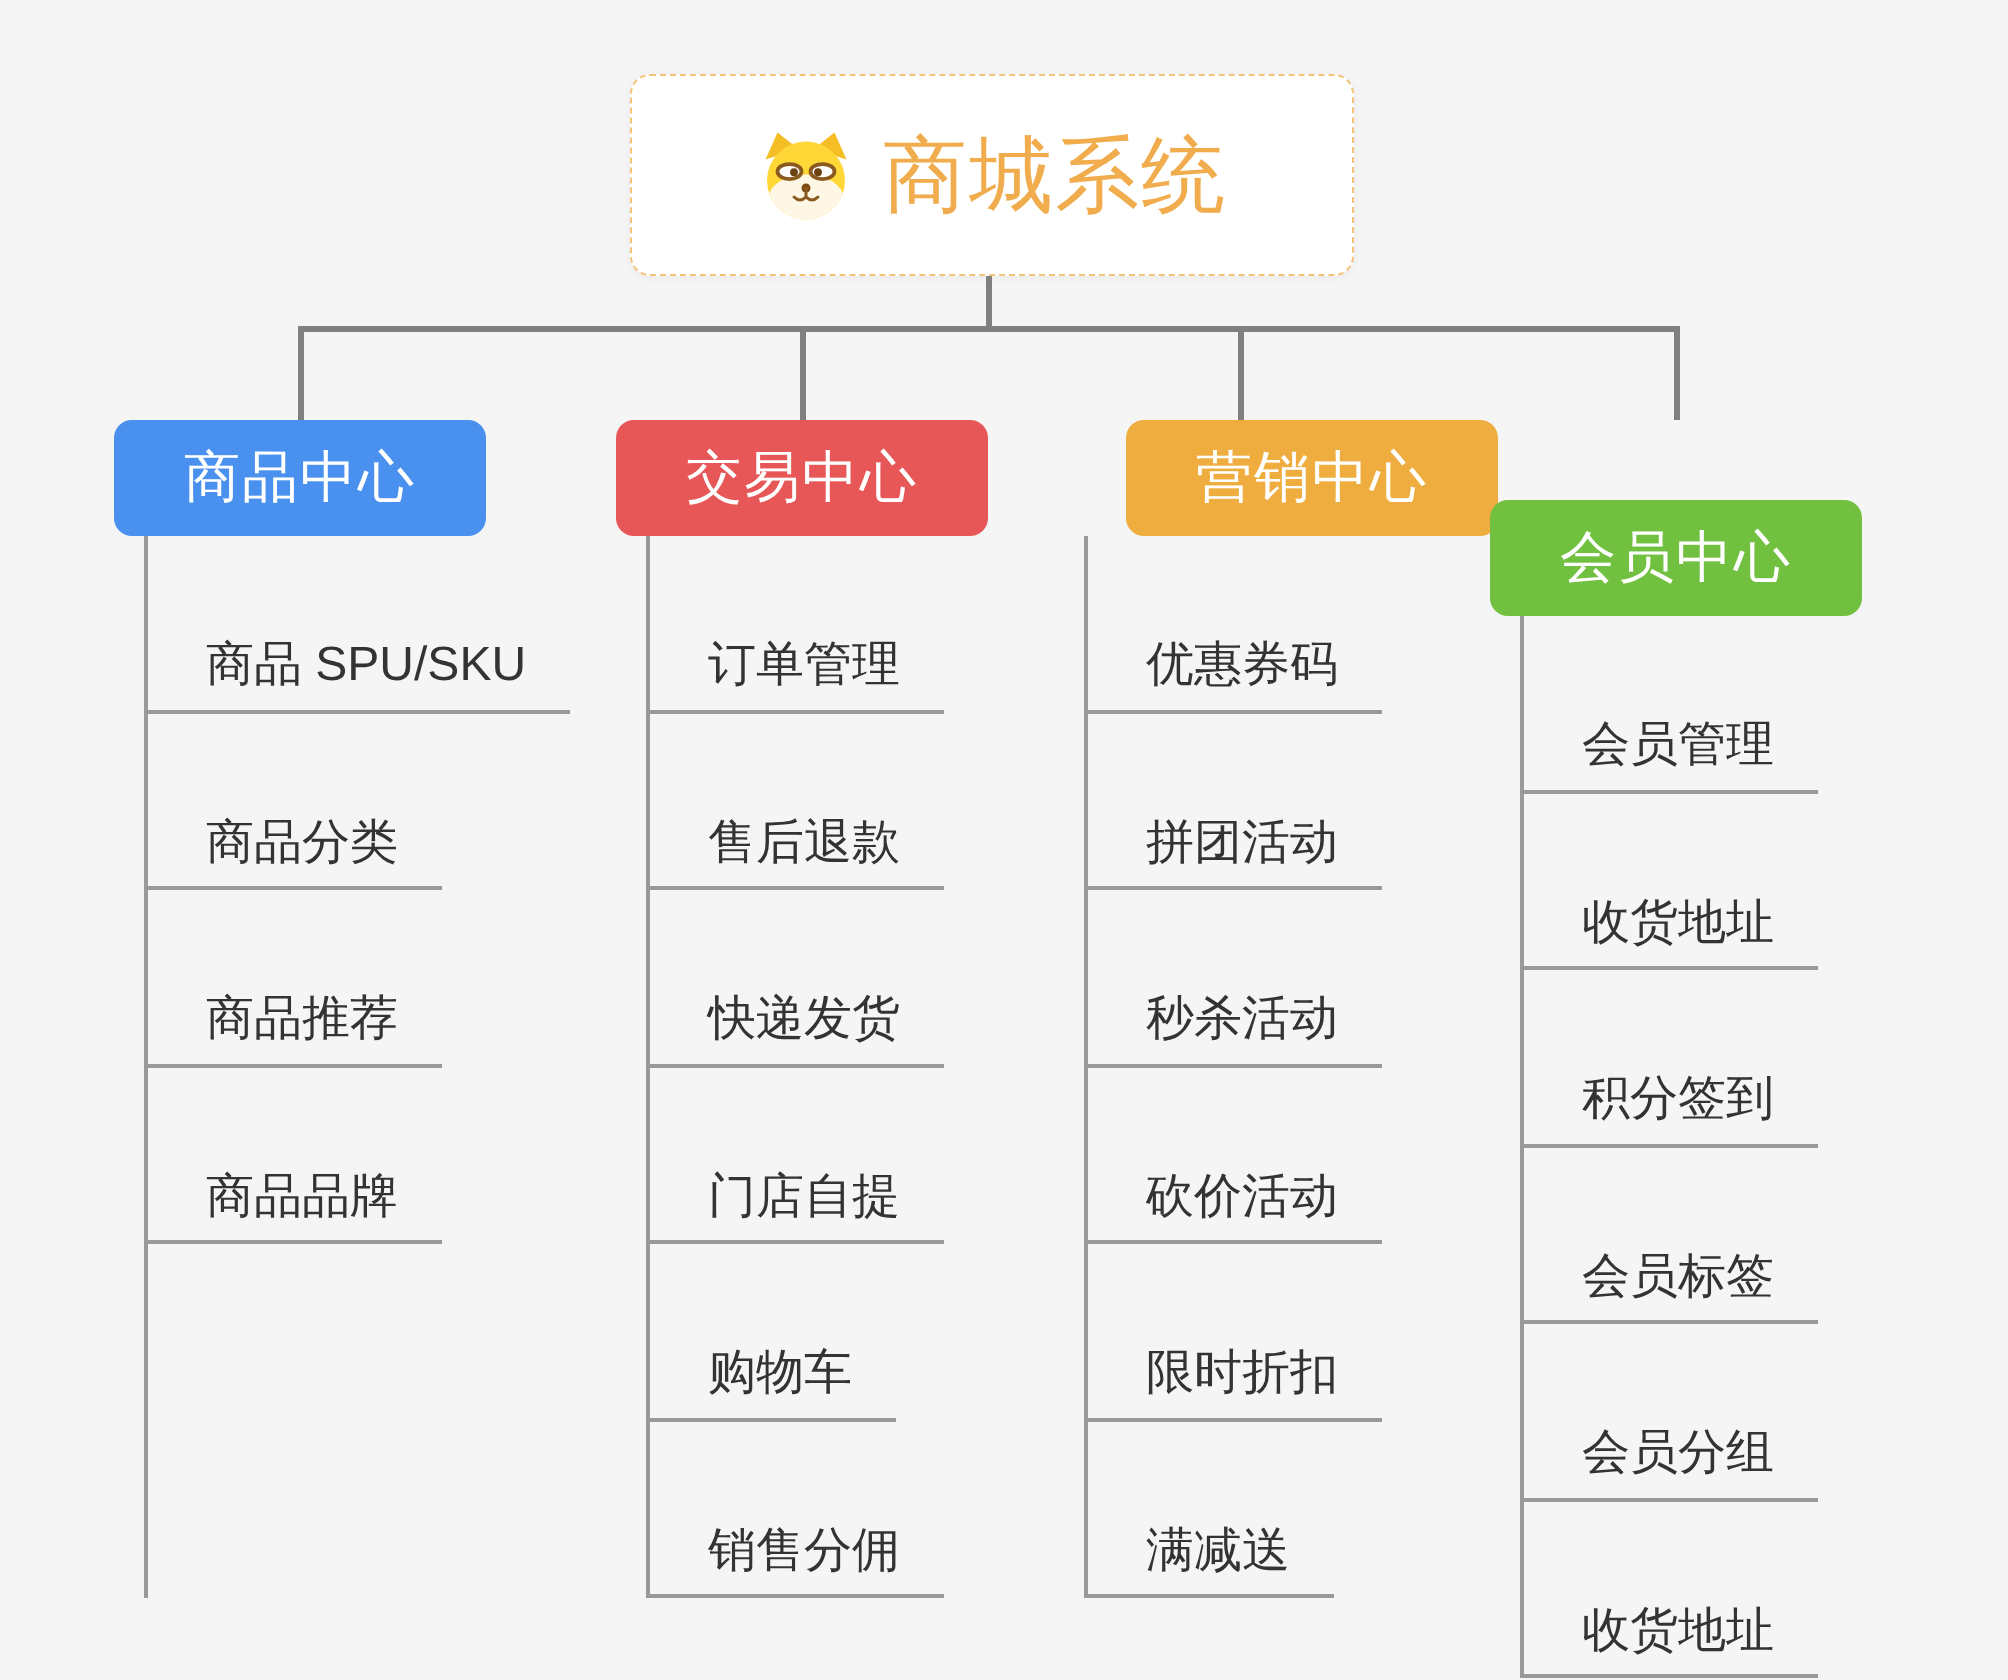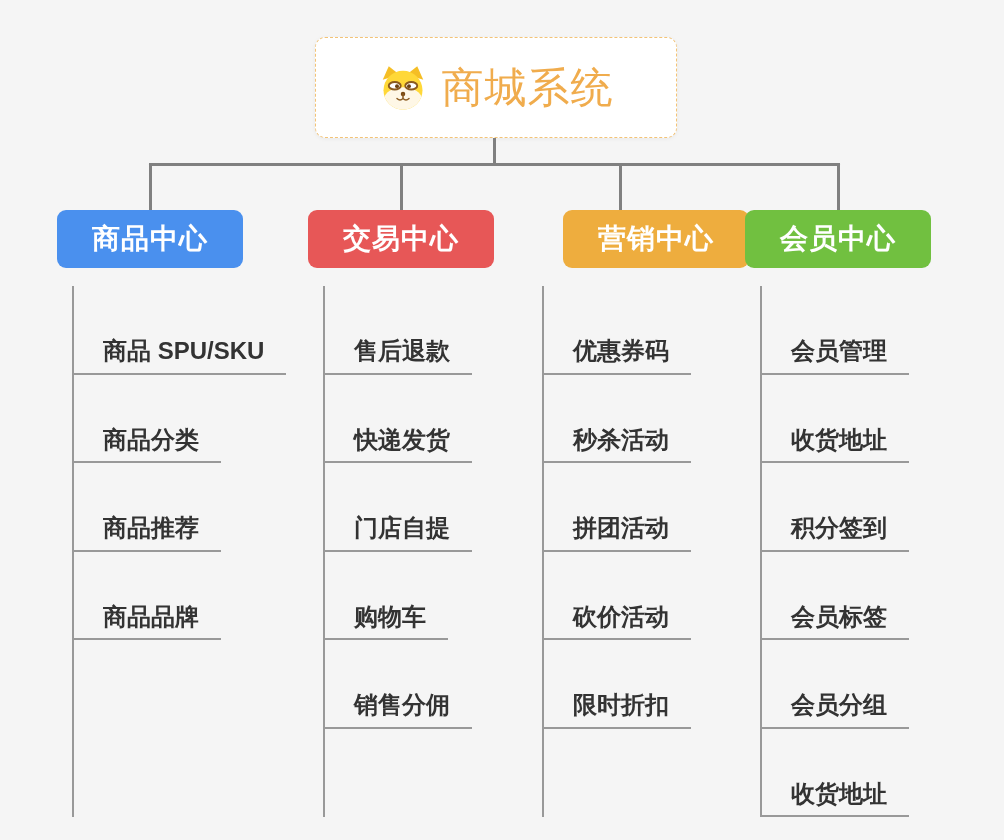--- a/index.html
+++ b/index.html
@@ -20,33 +20,33 @@
   .root-icon{width:48px;height:46px;flex:0 0 auto;}
   
   .conn{position:absolute;background:#808080;}
   .conn.v-stub {left:493px;top:138px;width:3px;height:26px;}
   .conn.h-bar  {left:149px;top:163px;width:691px;height:3px;border-radius:2px;}
   .conn.drop-1 {left:149px;top:163px;width:3px;height:47px;}
   .conn.drop-2 {left:400px;top:163px;width:3px;height:47px;}
   .conn.drop-3 {left:619px;top:163px;width:3px;height:47px;}
   .conn.drop-4 {left:837px;top:163px;width:3px;height:47px;}
   
-  .branch{position:absolute;top:210px;width:186px;font-weight:bold;}
+  .branch{position:absolute;top:210px;width:186px;}
   .branch.b1{left:57px;}
   .branch.b2{left:308px;}
   .branch.b3{left:527px;padding-left:36px;}
-  .branch.b4{left:745px;}
+  .branch.b4{left:745px;margin-top:40px;}
   .hbox{
     width:186px;height:58px;border-radius:9px;
     display:flex;align-items:center;justify-content:center;
     color:#ffffff;font-size:28px;letter-spacing:1px;
     box-sizing:border-box;
   }
   .leaves{
-    position:absolute;left:15px;top:76px;height:531px;width:260px;
+    position:absolute;left:15px;top:58px;height:531px;width:260px;
   }
   .leaves::before{ 
     content:"";position:absolute;left:0;top:0;width:2px;height:100%;
     background:#999999;
   }
   .leaf{
     height:88.5px;display:flex;align-items:flex-end;
   }
   .leaf-label{
     display:block;width:max-content;white-space:nowrap;
@@ -101,20 +101,23 @@
     <div class="leaf">
         <span class="leaf-label">商品品牌</span>
       </div>
   </div>
 </div>
 
 <div class="branch b2">
   <div class="hbox" style="background: rgb(231, 87, 87); text-align: right;">交易中心</div>
   <div class="leaves">
     <div class="leaf">
+        <span class="leaf-label">订单管理</span>
+      </div>
+    <div class="leaf">
         <span class="leaf-label">售后退款</span>
       </div>
     <div class="leaf">
         <span class="leaf-label">快递发货</span>
       </div>
     <div class="leaf">
         <span class="leaf-label">门店自提</span>
       </div>
     <div class="leaf">
         <span class="leaf-label">购物车</span>
@@ -125,30 +128,33 @@
   </div>
 </div>
 
 <div class="branch b3">
   <div class="hbox" style="background: rgb(238, 173, 62);">营销中心</div>
   <div class="leaves">
     <div class="leaf">
         <span class="leaf-label">优惠券码</span>
       </div>
     <div class="leaf">
-        <span class="leaf-label">秒杀活动</span>
+        <span class="leaf-label">拼团活动</span>
       </div>
     <div class="leaf">
-        <span class="leaf-label">拼团活动</span>
+        <span class="leaf-label">秒杀活动</span>
       </div>
     <div class="leaf">
         <span class="leaf-label">砍价活动</span>
       </div>
     <div class="leaf">
         <span class="leaf-label">限时折扣</span>
+      </div>
+    <div class="leaf">
+        <span class="leaf-label">满减送</span>
       </div>
   </div>
 </div>
 
 <div class="branch b4">
   <div class="hbox" style="background: rgb(113, 192, 64);">会员中心</div>
   <div class="leaves">
     <div class="leaf">
         <span class="leaf-label">会员管理</span>
       </div>

